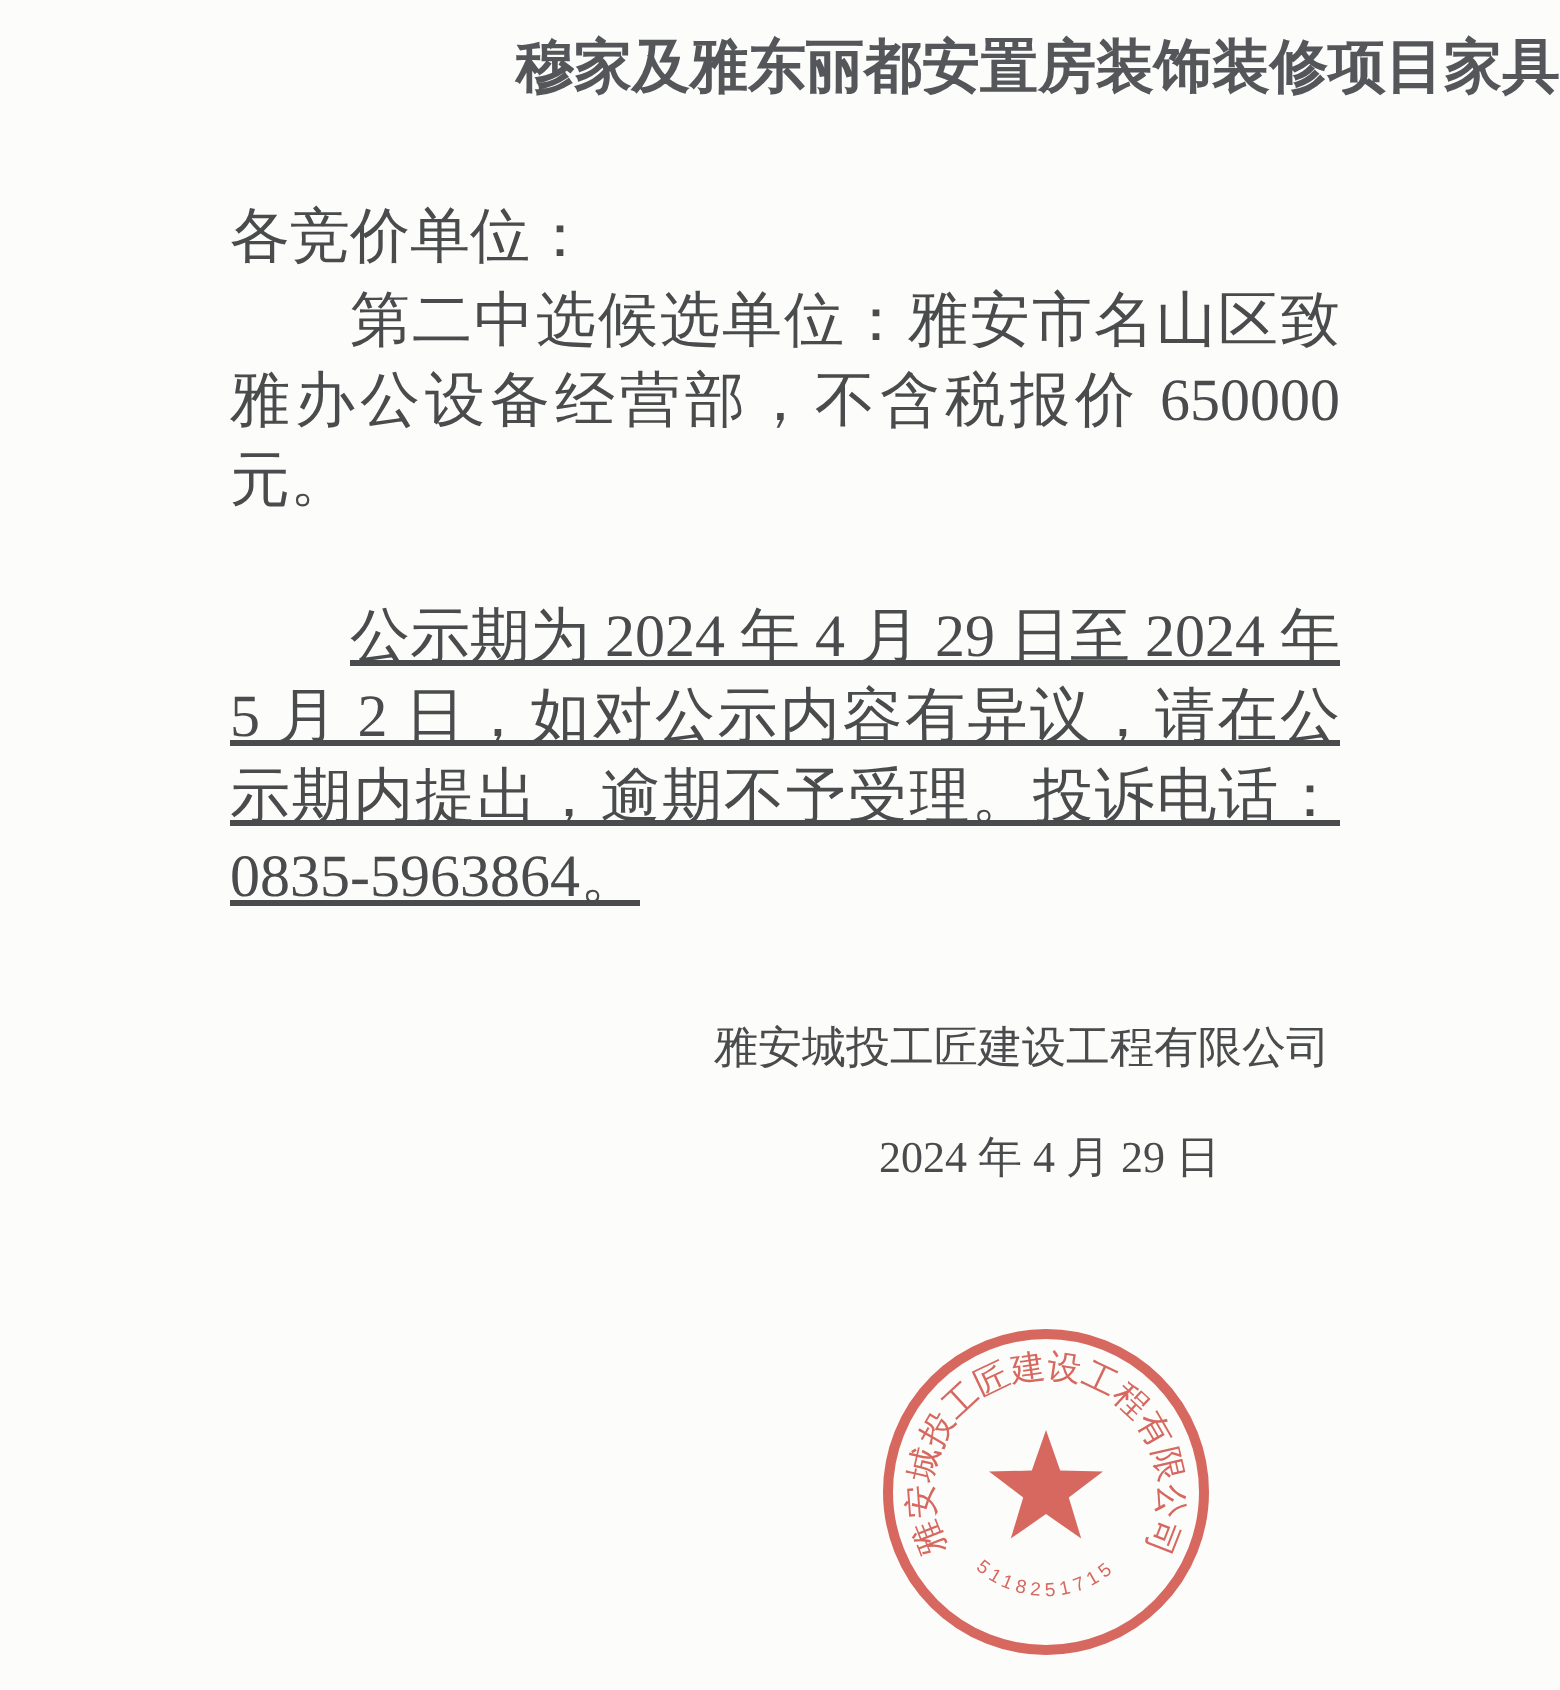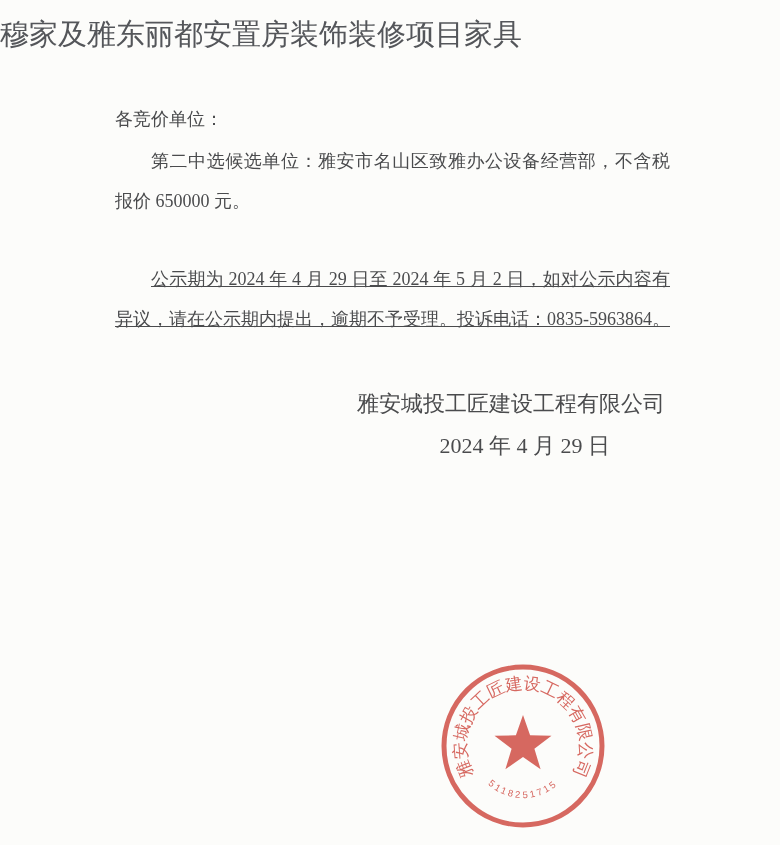--- a/index.html
+++ b/index.html
@@ -6,43 +6,43 @@
   .page {
     position:relative;
     width:780px; height:845px;
     background:#fcfcfa;
     overflow:hidden;
     font-family:"Liberation Serif","DejaVu Serif",serif;
     color:#4a4b4d;
   }
   .title {
     margin:0; padding-top:13px;
-    text-align:left;
+    text-align:right;
     font-family:"Liberation Sans","DejaVu Sans",sans-serif;
-    font-weight:400;
+    font-weight:700;
     font-size:29px; line-height:42px;
     color:#54565a;
   }
   .title-line { display:block; }
   .content {
     margin:44px 110px 0 115px;
-    font-size:18px; line-height:40px;
+    font-size:30px; line-height:40px;
     text-align:justify;
   }
   .content p { margin:2px 0; }
   .salutation { margin:0; text-indent:0; }
   .indent { text-indent:2em; }
   .publicity { margin-top:38px !important;text-decoration:underline; }
   .sig-company {
     margin-top:45px;
     font-size:22px; line-height:40px;
     text-align:right; padding-right:115px;
   }
   .sig-date {
-    margin-top:2px;
+    margin-top:15px;
     font-size:22px; line-height:40px;
     text-align:right; padding-right:170px;padding-left:40px;
   }
   .seal {
     position:absolute;
     left:438px; top:661px;
     width:170px; height:170px;
     mix-blend-mode:multiply;
     opacity:0.88;
     pointer-events:none;

